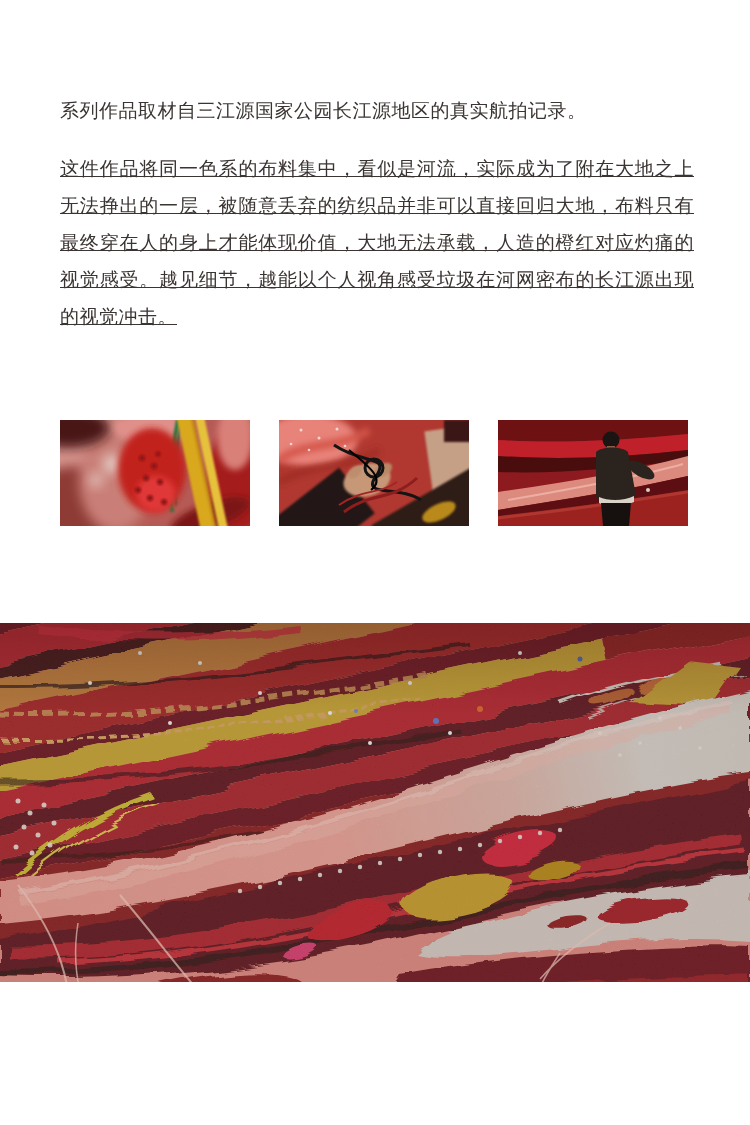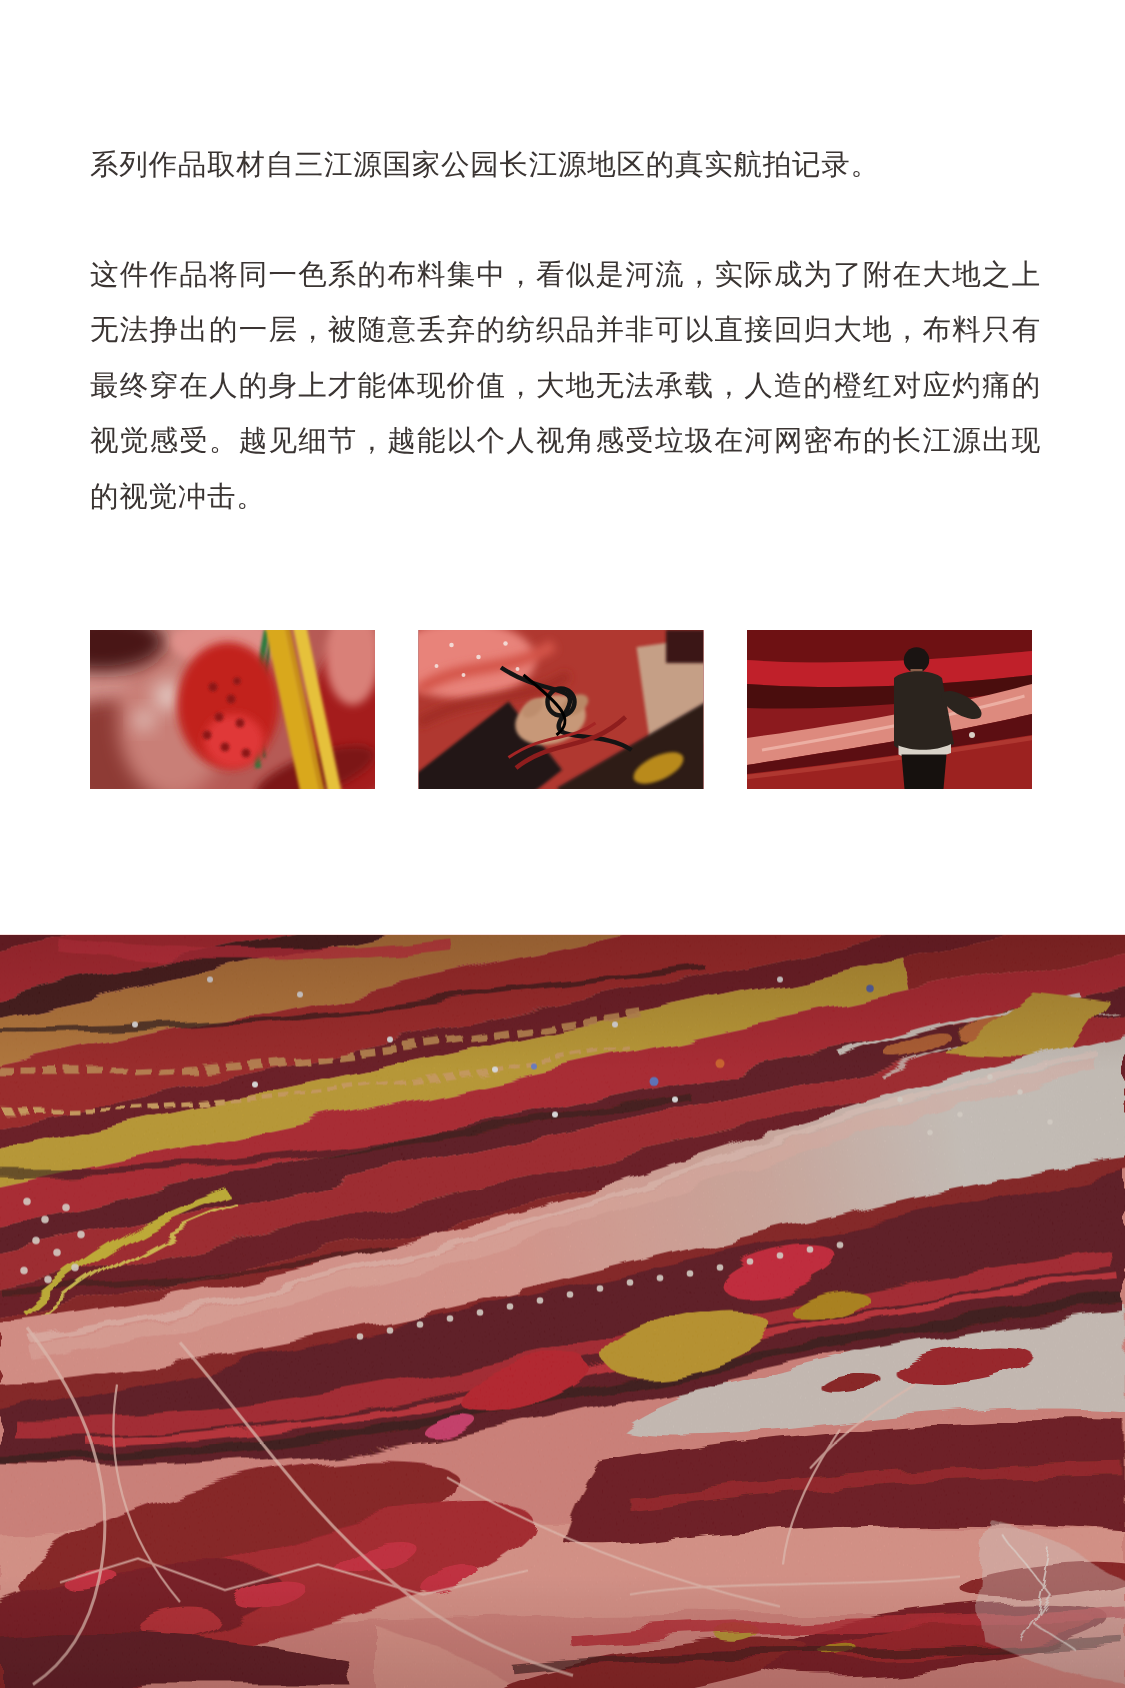--- a/index.html
+++ b/index.html
@@ -1,20 +1,20 @@
 <!DOCTYPE html>
 <html><head>
 <meta charset="utf-8">
 <style>
   html,body{margin:0;padding:0;}
   body{width:750px;height:1125px;background:#ffffff;font-family:"Liberation Sans","DejaVu Sans",sans-serif;}
-  .page{position:relative;width:750px;height:1125px;background:#fff;overflow:hidden;}
+  .page{position:relative;width:750px;height:982px;background:#fff;overflow:hidden;}
   .intro{position:absolute;left:60px;top:92px;width:634px;color:#3a3432;}
   .intro p{margin:0;font-size:19px;line-height:37px;letter-spacing:.5px;text-align:justify;}
-  .intro p + p{margin-top:36px;}
+  .intro p + p{margin-top:21px;text-decoration:underline;}
   .gallery{position:absolute;left:60px;top:420px;display:flex;gap:29px;}
   .thumb{width:190px;height:106px;overflow:hidden;background:#8c1a1c;flex:0 0 auto;}
   .thumb svg{display:block;}
   .artwork{position:absolute;left:0;top:623px;width:750px;height:502px;overflow:hidden;}
   .artwork svg{display:block;}
 </style>
 </head>
 <body>
 
 <div class="page">

